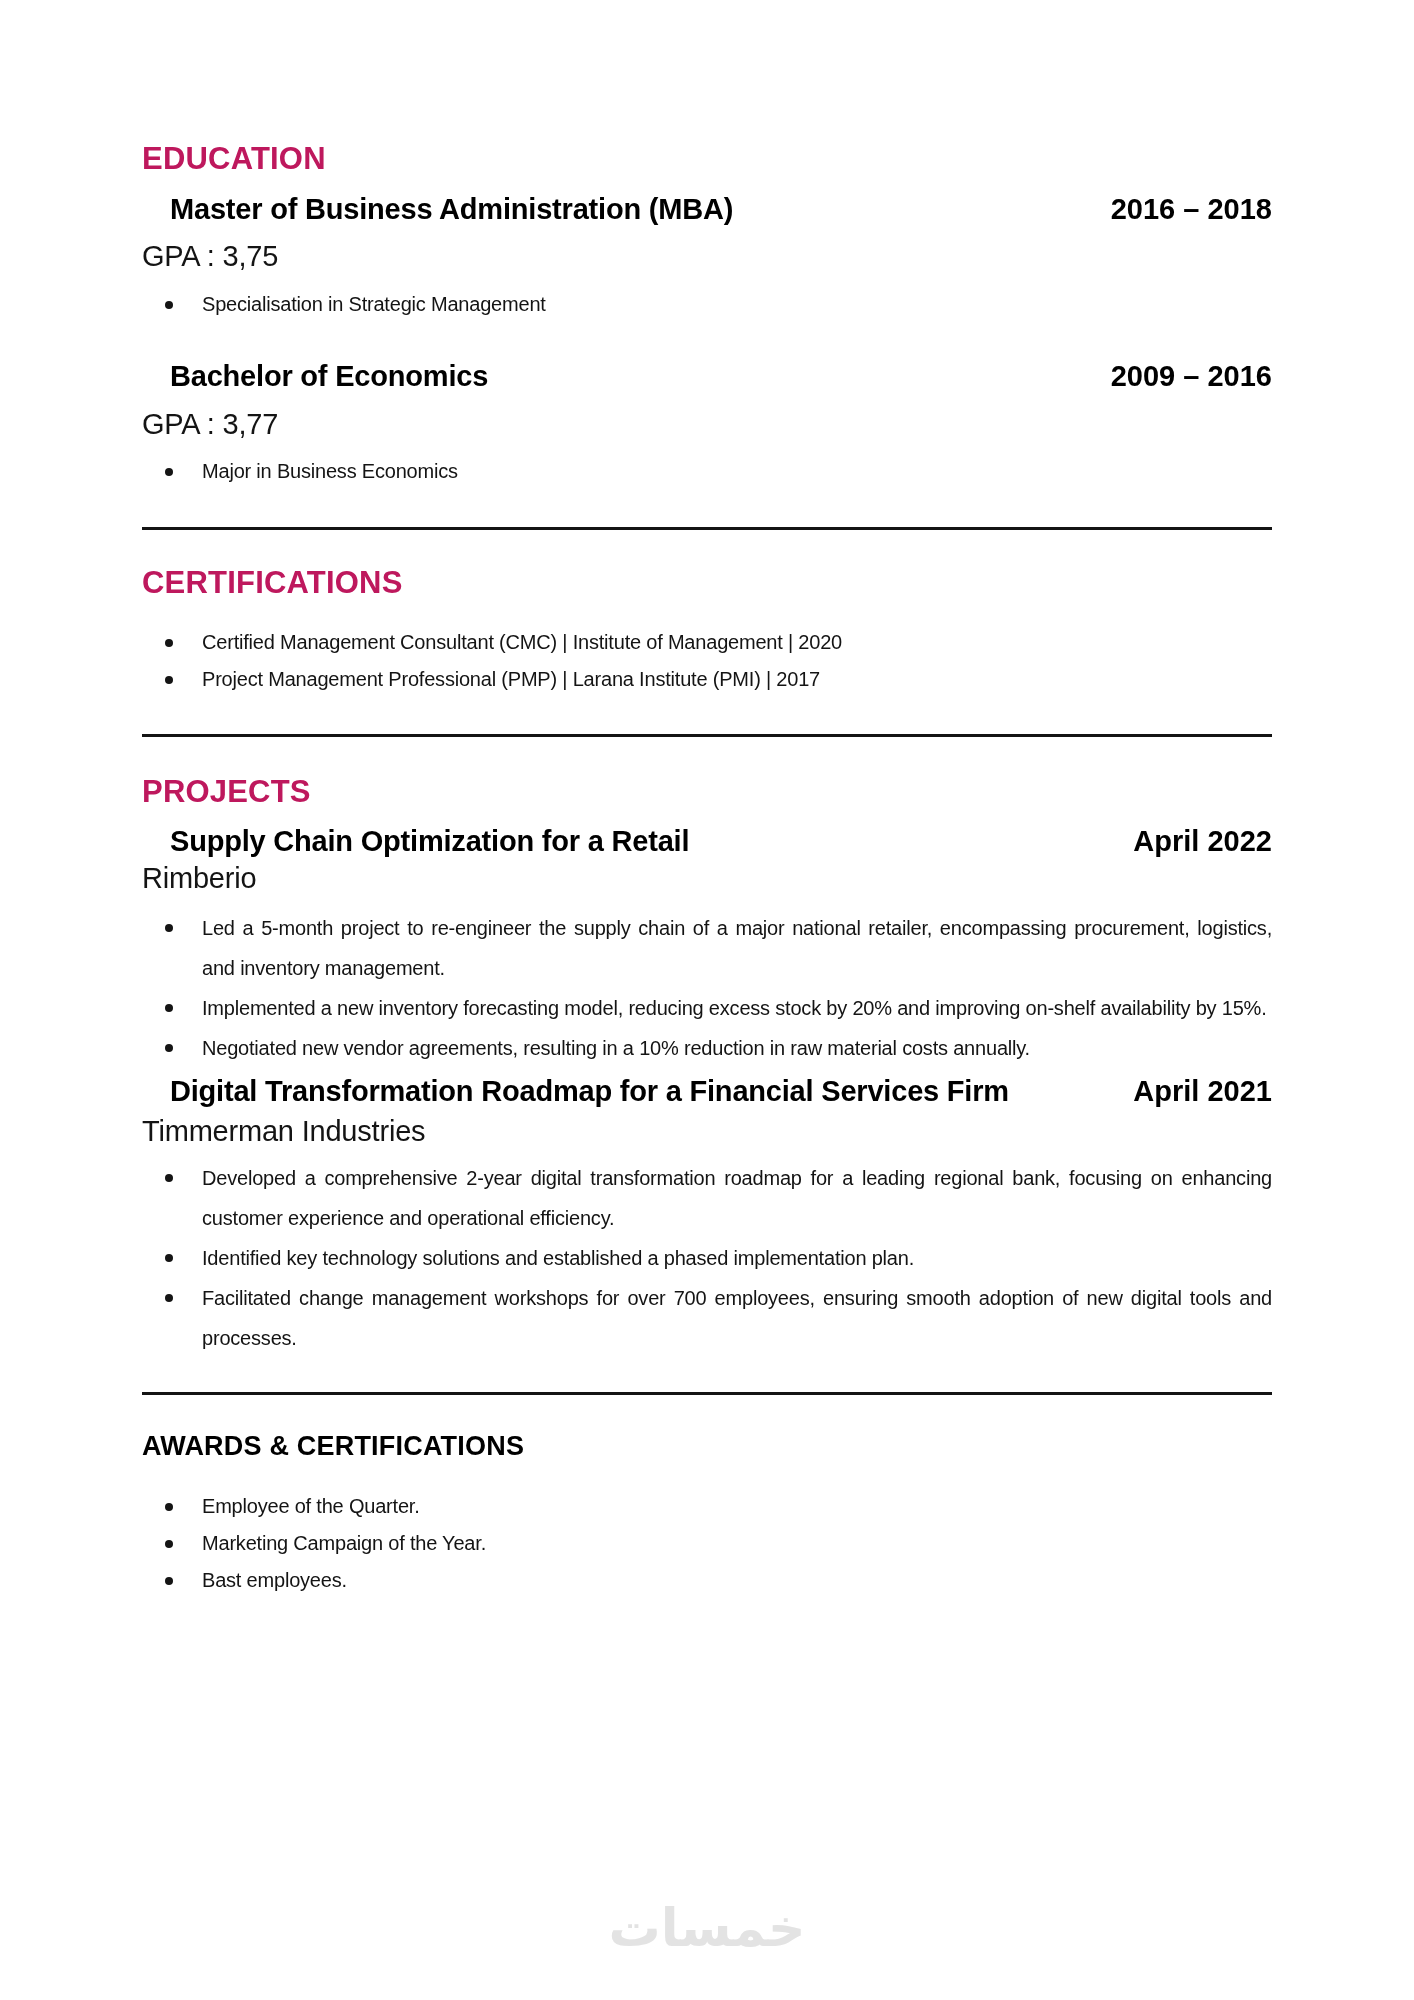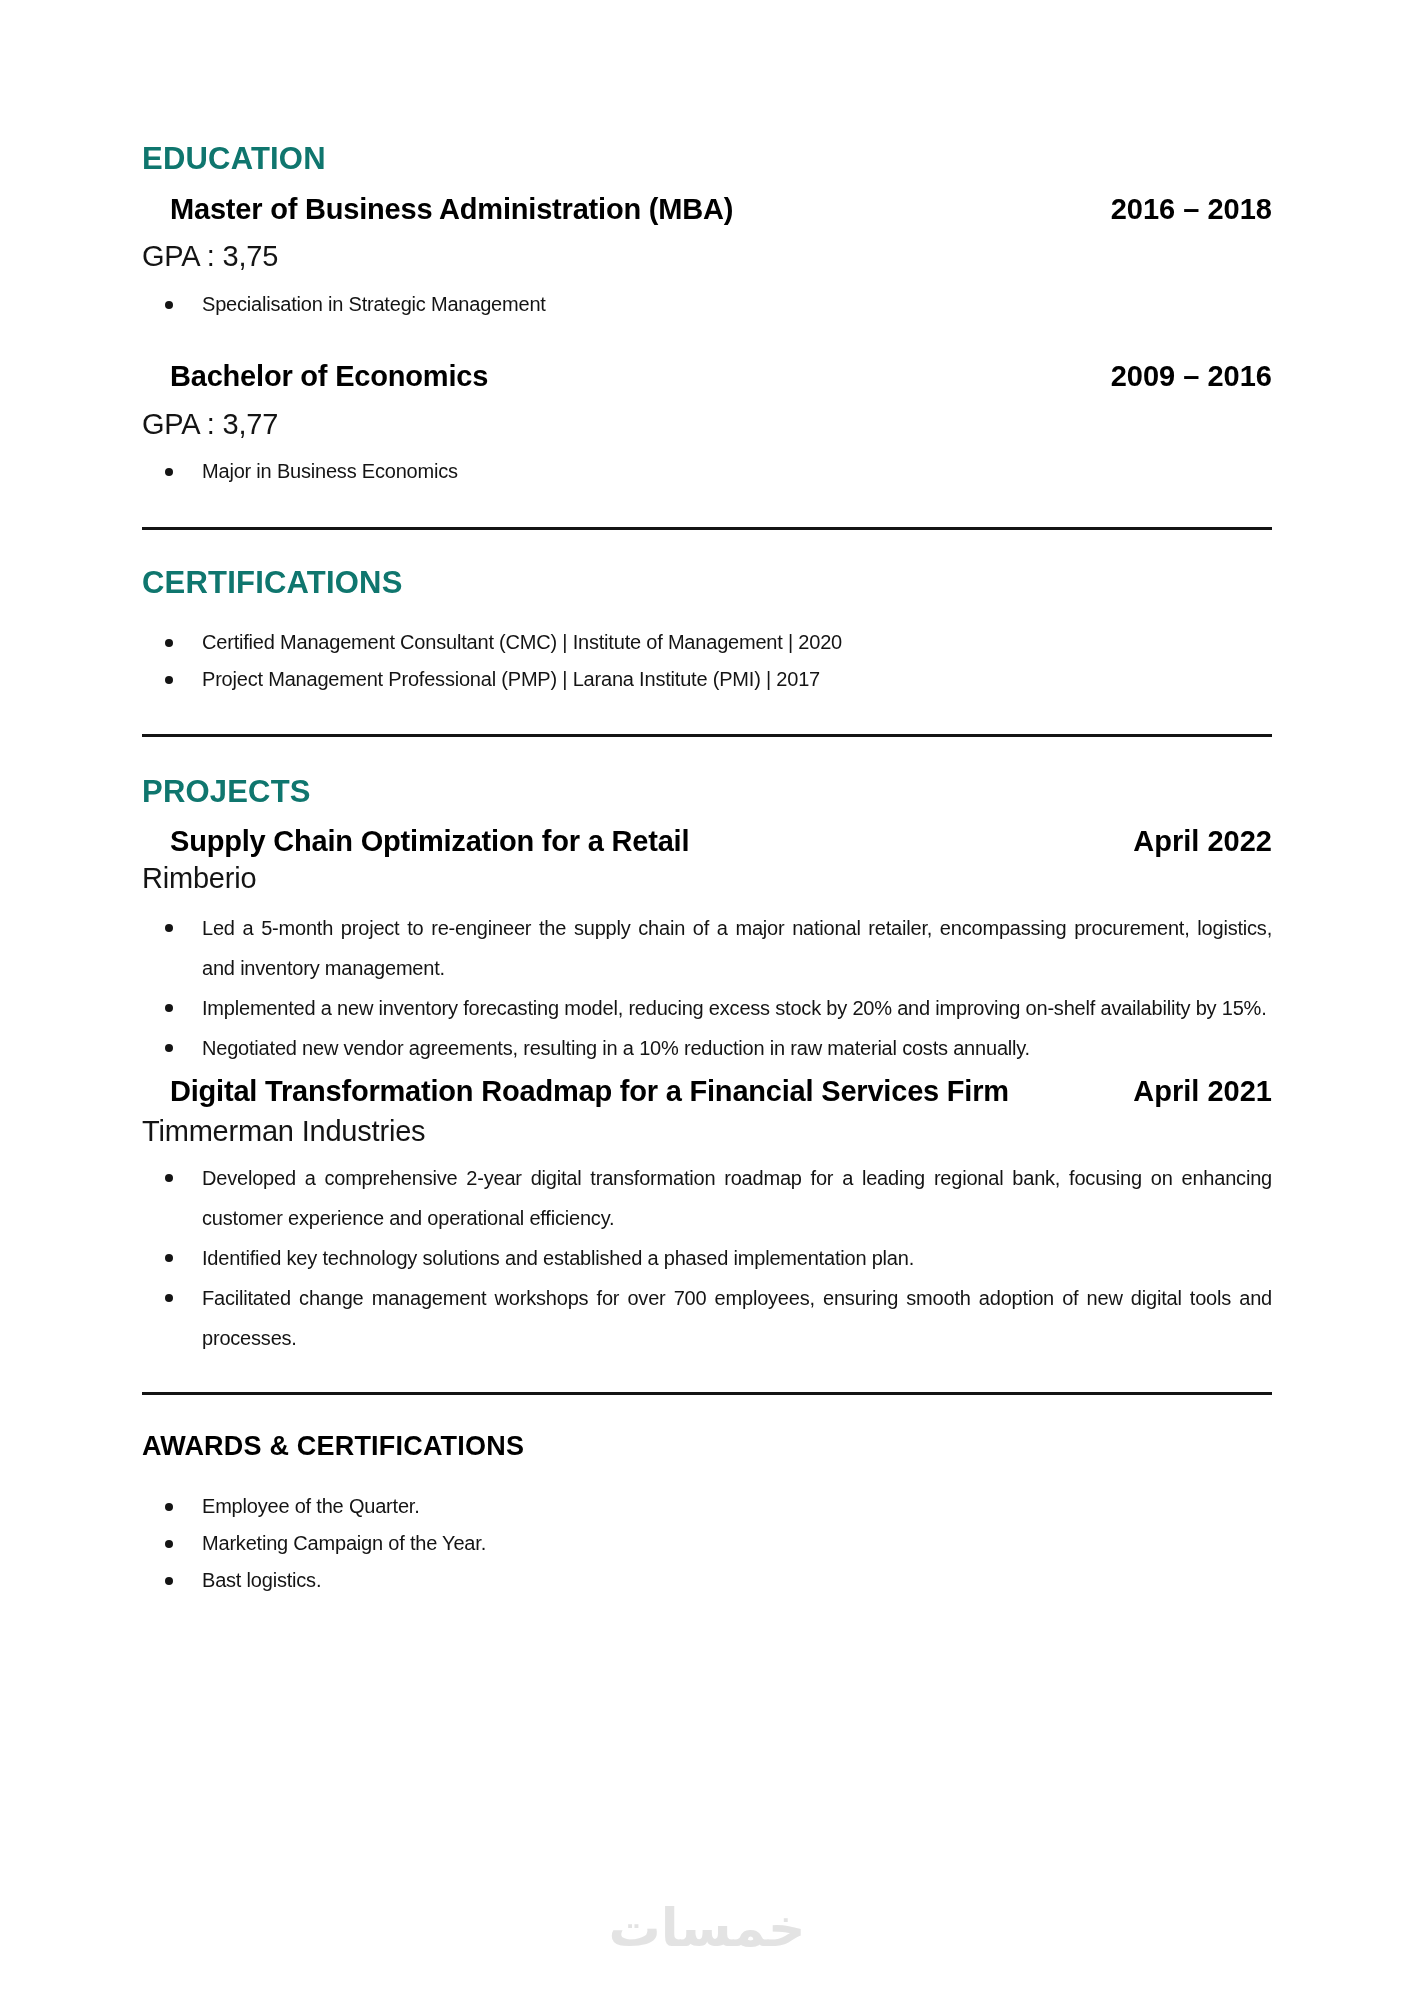--- a/index.html
+++ b/index.html
@@ -14,21 +14,21 @@
   .content {
     position:absolute;
     left:142px;
     top:0;
     width:1130px;
   }
   .sec-h {
     font-size:31px;
     font-weight:700;
     line-height:31px;
-    color:#0f766e;
+    color:#be185d;
     letter-spacing:0.2px;
   }
   .row {
     display:flex;
     justify-content:space-between;
     align-items:baseline;
   }
   .item-title {
     font-size:29px;
     font-weight:700;
@@ -176,18 +176,18 @@
     <li class="b">Identified key technology solutions and established a phased implementation plan.</li>
     <li class="b">Facilitated change management workshops for over 700 employees, ensuring smooth adoption of new digital tools and processes.</li>
   </ul>
 
   <div id="div3" class="divider"></div>
 
   <div id="aw-h" class="aw-h">AWARDS &amp; CERTIFICATIONS</div>
   <ul id="aw-ul" class="simple">
     <li class="b">Employee of the Quarter.</li>
     <li class="b">Marketing Campaign of the Year.</li>
-    <li class="b">Bast logistics.</li>
+    <li class="b">Bast employees.</li>
   </ul>
 
 </div>
 
 <div class="watermark">خمسات</div>
 
 </body></html>

